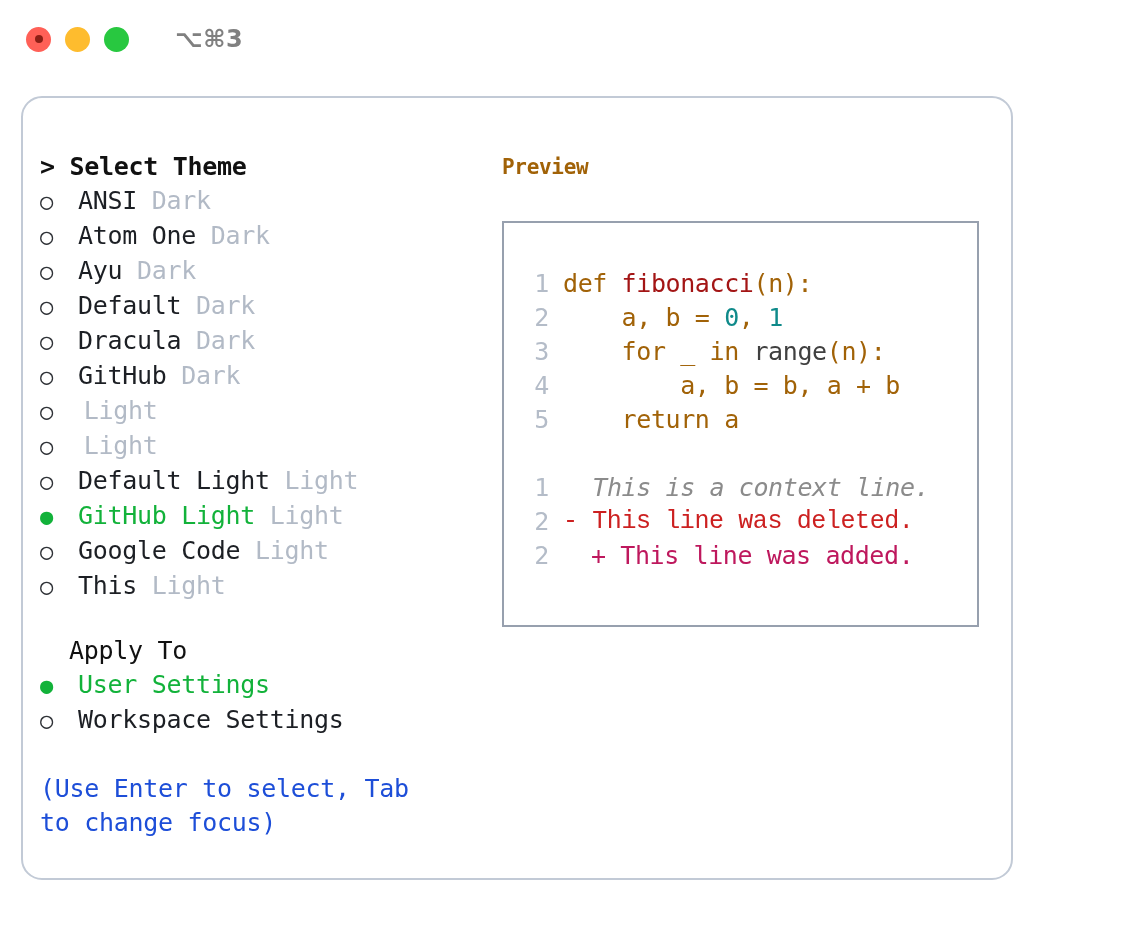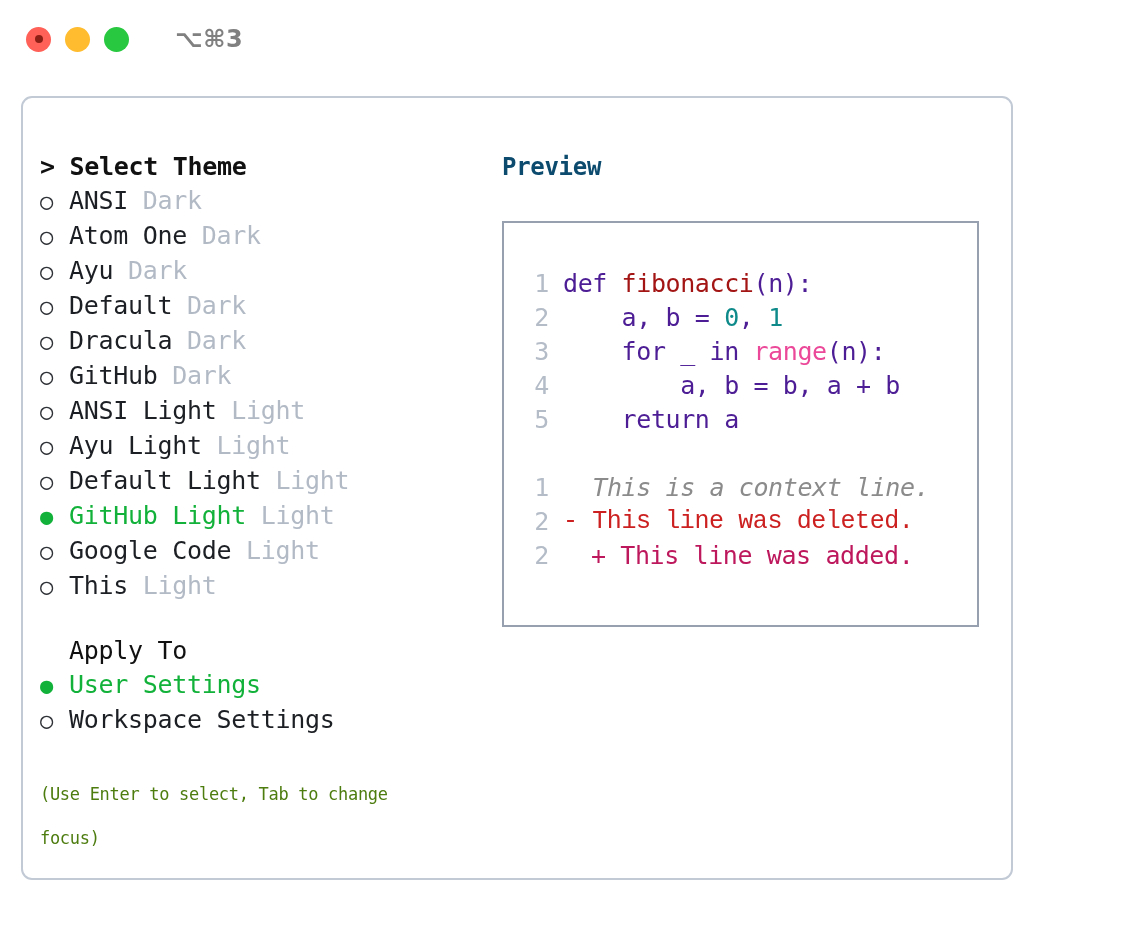--- a/index.html
+++ b/index.html
@@ -66,21 +66,21 @@
   }
 
   
   .panel {
     position: absolute;
     left: 21px;
     top: 96px;
     width: 992px;
     height: 784px;
     border: 2px solid #c2cad6;
-    border-radius: 11px;
+    border-radius: 21px;
     box-sizing: border-box;
     background: #ffffff;
   }
   .panel-inner {
     position: absolute;
     left: 0; top: 0;
     width: 100%; height: 100%;
     display: flex;
   }
 
@@ -116,46 +116,46 @@
     white-space: pre;
     letter-spacing: -0.3px;
   }
   .bullet {
     width: 29px;
     flex: 0 0 29px;
     font-size: 22px;
     color: #2f3237;
   }
   .opt.selected .bullet { color: #12b23a; font-size: 22px; }
-  .opt-label { color: #1c1f24; }
+  .opt-label { color: #1c1f24; margin-left: 9px; }
   .opt.selected .opt-label { color: #12b23a; }
   .opt-variant { color: #b2bac6; text-align: right; }
 
   .spacer-lg { height: 30px; }
   .spacer-md { height: 30px; }
 
   .hint {
-    font-size: 17px;
-    line-height: 44px;
-    color: #4d7c0f;
+    font-size: 25px;
+    line-height: 34px;
+    color: #1d4ed8;
     letter-spacing: -0.3px;
     width: 400px;
     padding-top: 4px;
   }
 
   
   .right-col {
     flex: 1;
     padding: 52px 0 0 9px;
     box-sizing: border-box;
   }
   .preview-head {
-    font-size: 24px;
+    font-size: 21px;
     font-weight: 700;
-    color: #0c4a6e;
+    color: #a16207;
     line-height: 34px;
     letter-spacing: -0.3px;
   }
   .preview-box {
     margin-top: 37px;
     width: 477px;
     height: 406px;
     border: 2px solid #97a0ae;
     box-sizing: border-box;
     padding: 44px 0 0 16px;
@@ -168,24 +168,24 @@
     white-space: pre;
     letter-spacing: -0.4px;
   }
   .ln {
     color: #b4bcc8;
     width: 29px;
     flex: 0 0 29px;
     text-align: right;
     margin-right: 14px;
   }
-  .code-text { color: #4c1d95; text-align: center; }
+  .code-text { color: #a16207; text-align: center; }
   .tok-fn   { color: #a31515; }
   .tok-num  { color: #0f8a8a; }
-  .tok-bi   { color: #ec4899; }
+  .tok-bi   { color: #404040; }
   .diff-gap { height: 34px; }
   .diff-ctx { color: #8b8b8b; font-style: italic; }
   .diff-del { color: #cc2020; font-family: Liberation Mono, monospace; }
   .diff-add { color: #be185d; margin-left: 28px; }
 </style>
 </head>
 <body>
 
 <div class="window">
 
@@ -203,22 +203,22 @@
 
       <div class="left-col">
         <div class="section-head">&gt; Select Theme</div>
         <div class="opt-list" id="theme-options">
             <div class="opt"><span class="bullet">○</span><span class="opt-label">ANSI</span><span class="opt-variant"> Dark</span></div>
             <div class="opt"><span class="bullet">○</span><span class="opt-label">Atom One</span><span class="opt-variant"> Dark</span></div>
             <div class="opt"><span class="bullet">○</span><span class="opt-label">Ayu</span><span class="opt-variant"> Dark</span></div>
             <div class="opt"><span class="bullet">○</span><span class="opt-label">Default</span><span class="opt-variant"> Dark</span></div>
             <div class="opt"><span class="bullet">○</span><span class="opt-label">Dracula</span><span class="opt-variant"> Dark</span></div>
             <div class="opt"><span class="bullet">○</span><span class="opt-label">GitHub</span><span class="opt-variant"> Dark</span></div>
-            <div class="opt"><span class="bullet">○</span><span class="opt-label">ANSI Light</span><span class="opt-variant"> Light</span></div>
-            <div class="opt"><span class="bullet">○</span><span class="opt-label">Ayu Light</span><span class="opt-variant"> Light</span></div>
+            <div class="opt"><span class="bullet">○</span><span class="opt-variant"> Light</span></div>
+            <div class="opt"><span class="bullet">○</span><span class="opt-variant"> Light</span></div>
             <div class="opt"><span class="bullet">○</span><span class="opt-label">Default Light</span><span class="opt-variant"> Light</span></div>
             <div class="opt selected"><span class="bullet">●</span><span class="opt-label">GitHub Light</span><span class="opt-variant"> Light</span></div>
             <div class="opt"><span class="bullet">○</span><span class="opt-label">Google Code</span><span class="opt-variant"> Light</span></div>
             <div class="opt"><span class="bullet">○</span><span class="opt-label">This</span><span class="opt-variant"> Light</span></div>
           </div>
 
         <div class="spacer-lg"></div>
 
         <div class="section-head-sub">Apply To</div>
         <div class="opt-list" id="apply-options">

